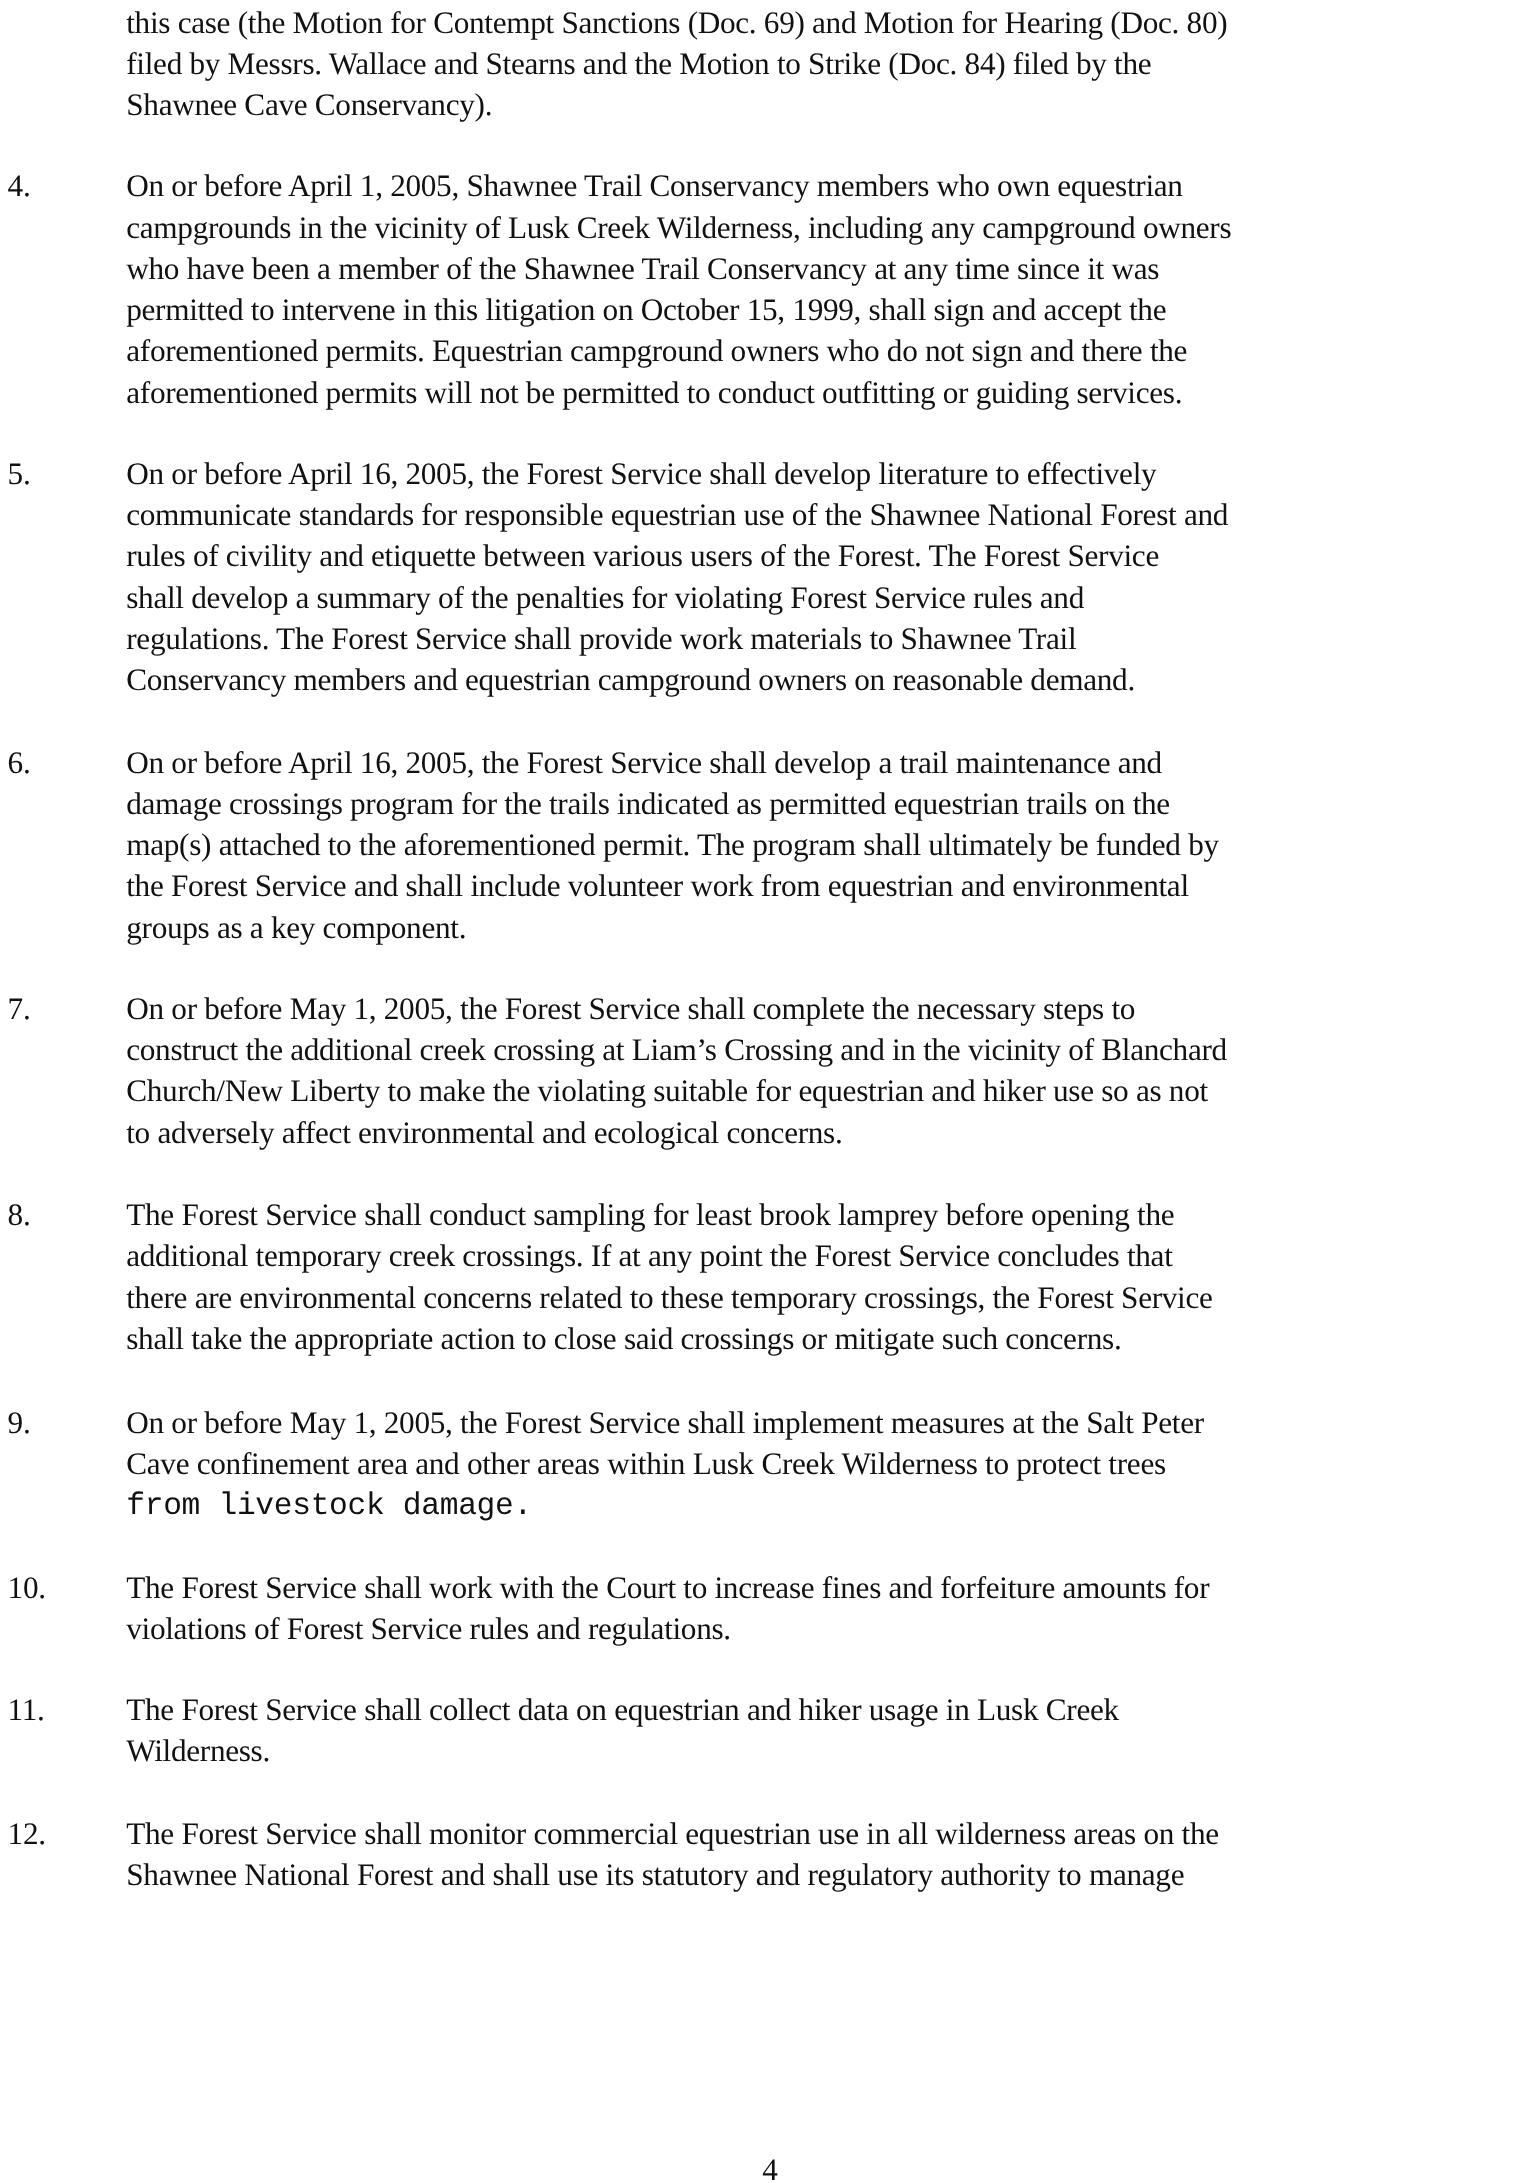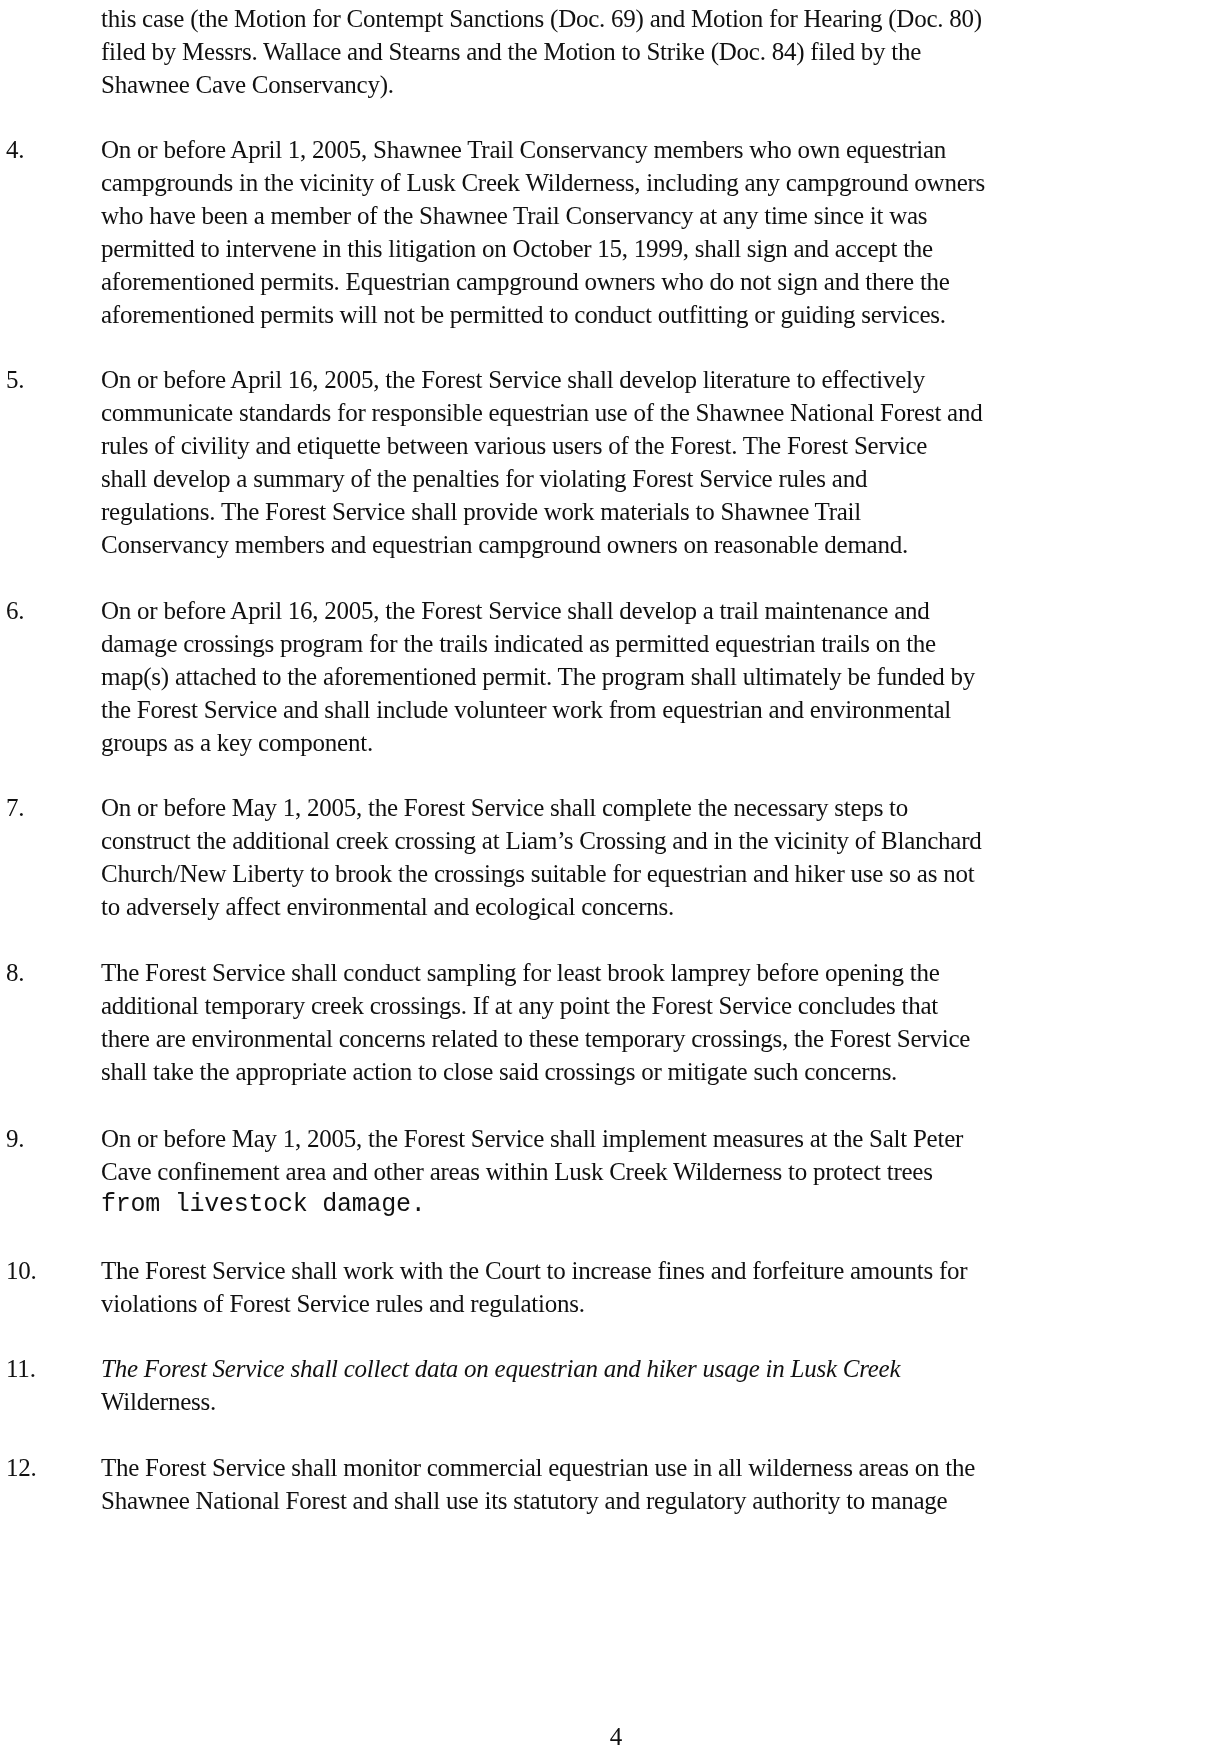--- a/index.html
+++ b/index.html
@@ -85,21 +85,21 @@
     <div class="line" style="top:33px;">damage crossings program for the trails indicated as permitted equestrian trails on the</div>
     <div class="line" style="top:66px;">map(s) attached to the aforementioned permit.  The program shall ultimately be funded by</div>
     <div class="line" style="top:99px;">the Forest Service and shall include volunteer work from equestrian and environmental</div>
     <div class="line" style="top:132px;">groups as a key component.</div>
   </div>
 
   <div class="para" style="top:790px;">
     <div class="num">7.</div>
     <div class="line" style="top:0px;">On or before May 1, 2005, the Forest Service shall complete the necessary steps to</div>
     <div class="line" style="top:33px;">construct the additional creek crossing at Liam’s Crossing and in the vicinity of Blanchard</div>
-    <div class="line" style="top:66px;">Church/New Liberty to brook the crossings suitable for equestrian and hiker use so as not</div>
+    <div class="line" style="top:66px;">Church/New Liberty to make the violating suitable for equestrian and hiker use so as not</div>
     <div class="line" style="top:99px;">to adversely affect environmental and ecological concerns.</div>
   </div>
 
   <div class="para" style="top:955px;">
     <div class="num">8.</div>
     <div class="line" style="top:0px;">The Forest Service shall conduct sampling for least brook lamprey before opening the</div>
     <div class="line" style="top:33px;">additional temporary creek crossings.  If at any point the Forest Service concludes that</div>
     <div class="line" style="top:66px;">there are environmental concerns related to these temporary crossings, the Forest Service</div>
     <div class="line" style="top:99px;text-align:right;">shall take the appropriate action to close said crossings or mitigate such concerns.</div>
   </div>
@@ -112,21 +112,21 @@
   </div>
 
   <div class="para" style="top:1253px;">
     <div class="num">10.</div>
     <div class="line" style="top:0px;">The Forest Service shall work with the Court to increase fines and forfeiture amounts for</div>
     <div class="line" style="top:33px;">violations of Forest Service rules and regulations.</div>
   </div>
 
   <div class="para" style="top:1351px;">
     <div class="num">11.</div>
-    <div class="line" style="top:0px;font-style:italic;">The Forest Service shall collect data on equestrian and hiker usage in Lusk Creek</div>
+    <div class="line" style="top:0px;">The Forest Service shall collect data on equestrian and hiker usage in Lusk Creek</div>
     <div class="line" style="top:33px;">Wilderness.</div>
   </div>
 
   <div class="para" style="top:1450px;">
     <div class="num">12.</div>
     <div class="line" style="top:0px;">The Forest Service shall monitor commercial equestrian use in all wilderness areas on the</div>
     <div class="line" style="top:33px;">Shawnee National Forest and shall use its statutory and regulatory authority to manage</div>
   </div>
 
   <div class="page-number">4</div>

